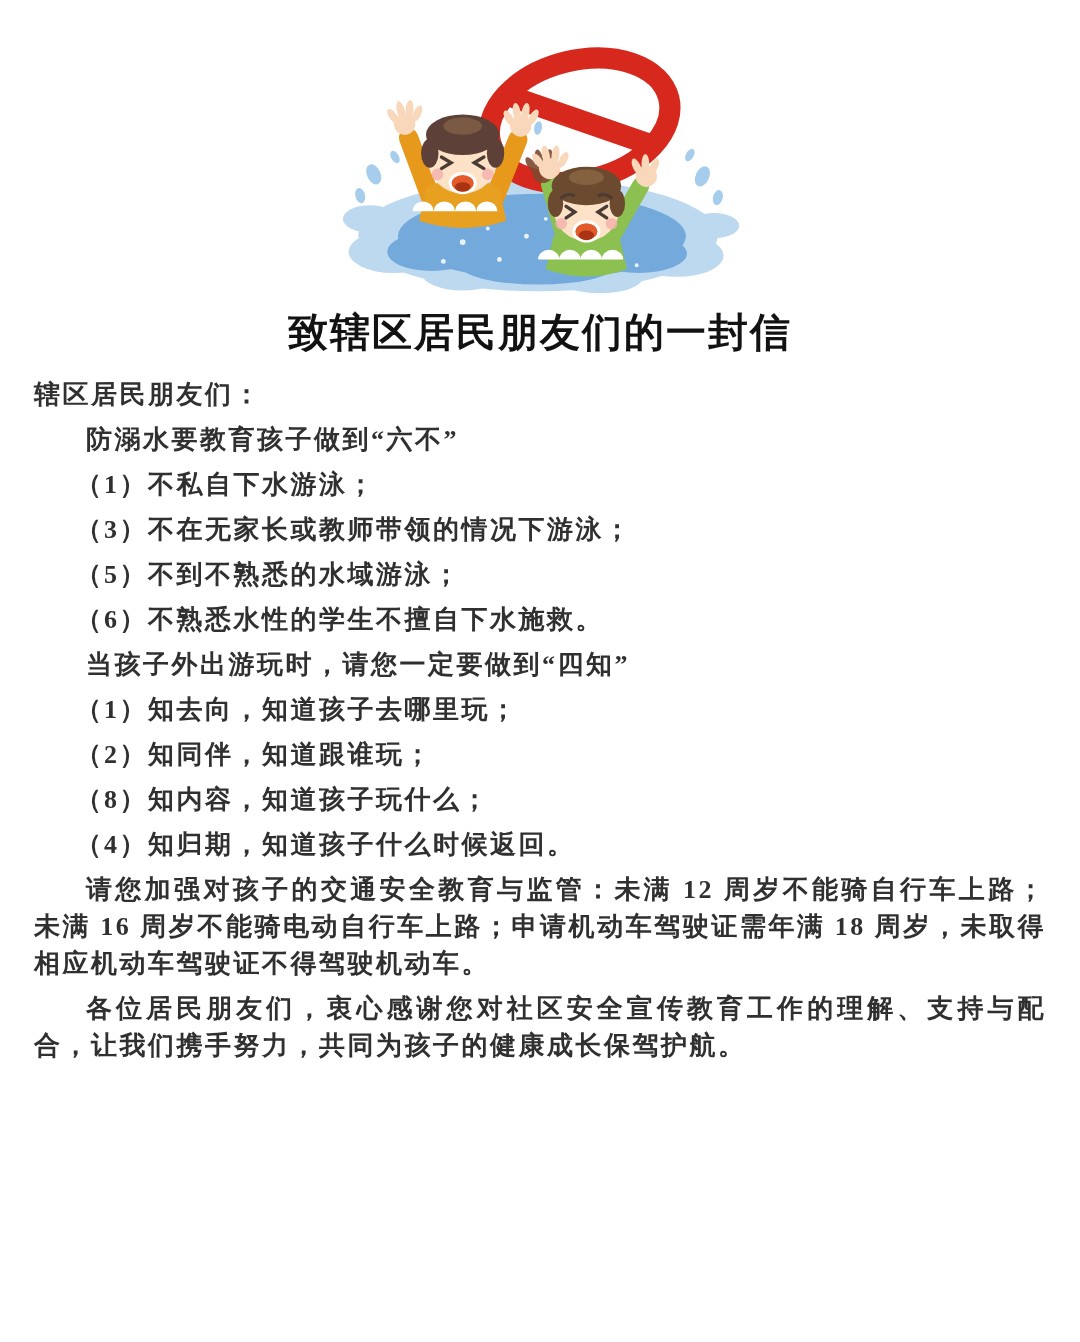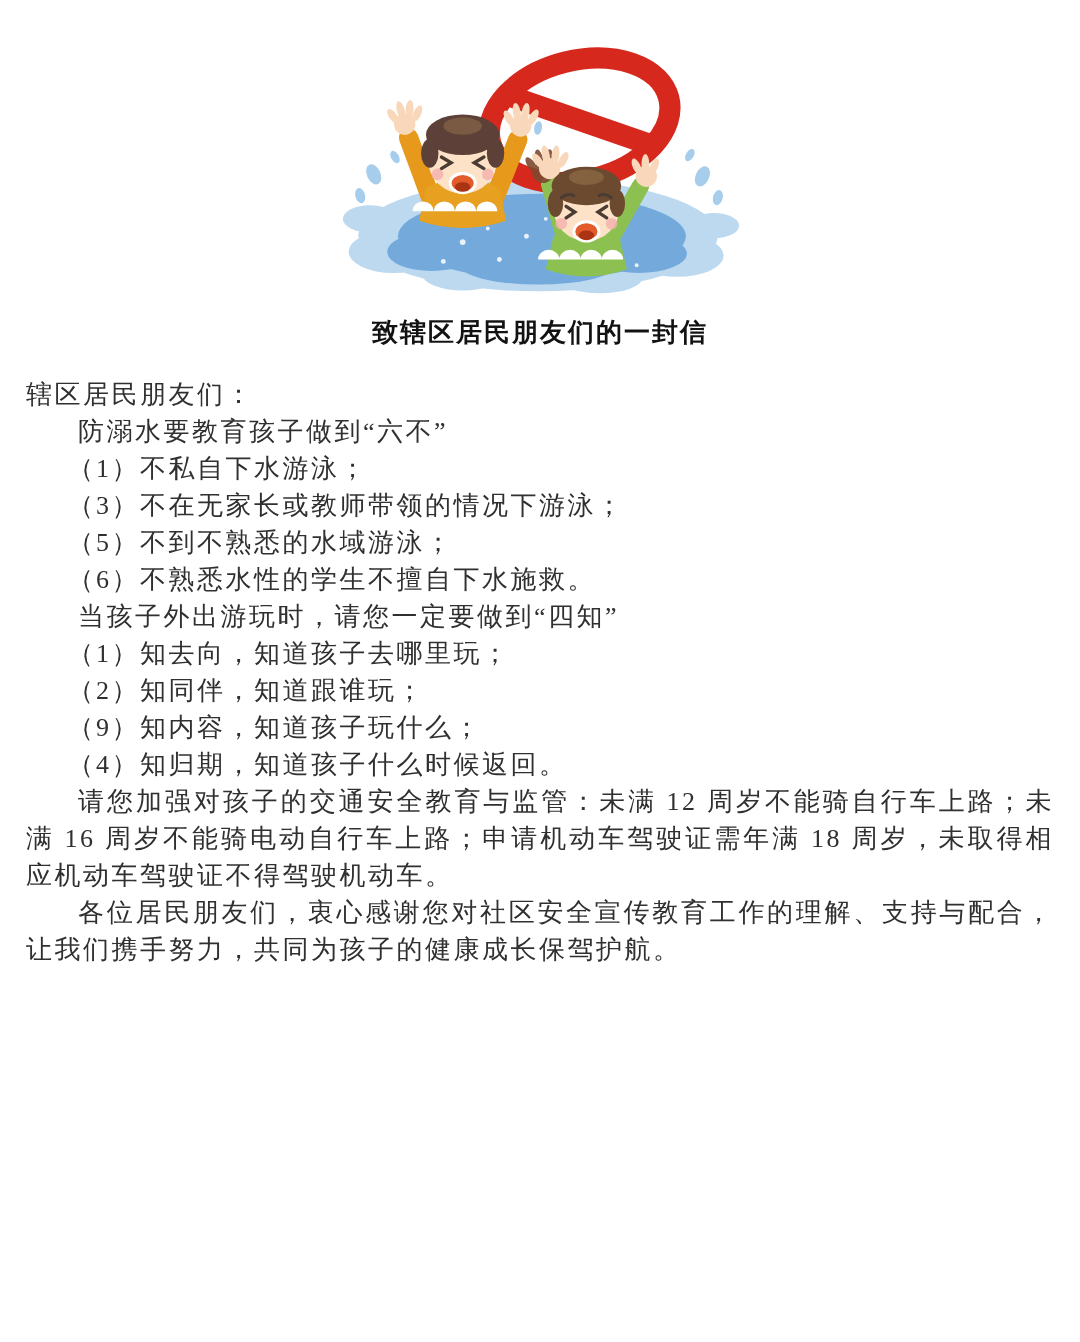--- a/index.html
+++ b/index.html
@@ -15,35 +15,35 @@
   }
   .illus-wrap {
     display: flex;
     justify-content: center;
     padding-top: 12px;
   }
   .illus { width: 456px; height: 290px; }
   .title {
     margin: 8px 0 20px 0;
     text-align: center;
-    font-size: 26px;
+    font-size: 40px;
     line-height: 46px;
     font-weight: bold;
     letter-spacing: 2px;
     color: #121212;
   }
   .body-text {
     padding: 0 26px;
     font-size: 26px;
     line-height: 37px;
     letter-spacing: 2.5px;
     text-align: justify;
     color: #303030;
   }
-  .body-text p { margin: 0; }
+  .body-text p { margin: 8px; font-weight: bold; }
   .indent { text-indent: 2em; }
   .item { text-indent: 1.6em; }
 </style>
 </head>
 <body>
 
 <div class="page">
 
   <div class="illus-wrap">
     <svg class="illus" viewBox="0 0 460 300" aria-hidden="true">
@@ -173,19 +173,19 @@
   <div class="body-text">
     <p>辖区居民朋友们：</p>
     <p class="indent">防溺水要教育孩子做到“六不”</p>
     <p class="item">（1）不私自下水游泳；</p>
     <p class="item">（3）不在无家长或教师带领的情况下游泳；</p>
     <p class="item">（5）不到不熟悉的水域游泳；</p>
     <p class="item">（6）不熟悉水性的学生不擅自下水施救。</p>
     <p class="indent">当孩子外出游玩时，请您一定要做到“四知”</p>
     <p class="item">（1）知去向，知道孩子去哪里玩；</p>
     <p class="item">（2）知同伴，知道跟谁玩；</p>
-    <p class="item">（9）知内容，知道孩子玩什么；</p>
+    <p class="item">（8）知内容，知道孩子玩什么；</p>
     <p class="item">（4）知归期，知道孩子什么时候返回。</p>
     <p class="indent">请您加强对孩子的交通安全教育与监管：未满 12 周岁不能骑自行车上路；未满 16 周岁不能骑电动自行车上路；申请机动车驾驶证需年满 18 周岁，未取得相应机动车驾驶证不得驾驶机动车。</p>
     <p class="indent">各位居民朋友们，衷心感谢您对社区安全宣传教育工作的理解、支持与配合，让我们携手努力，共同为孩子的健康成长保驾护航。</p>
   </div>
 
 </div>
 
 </body></html>

